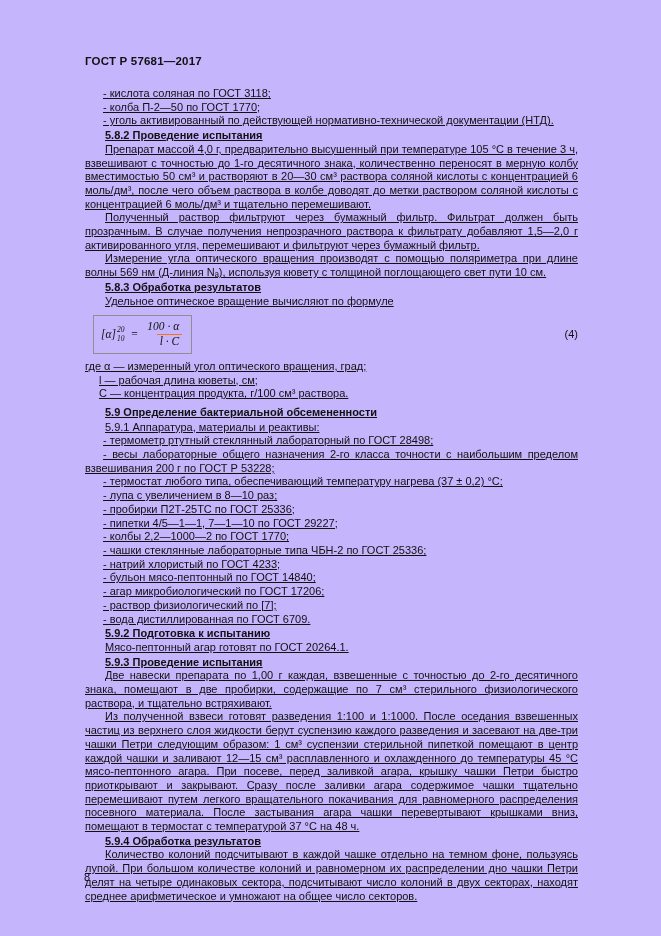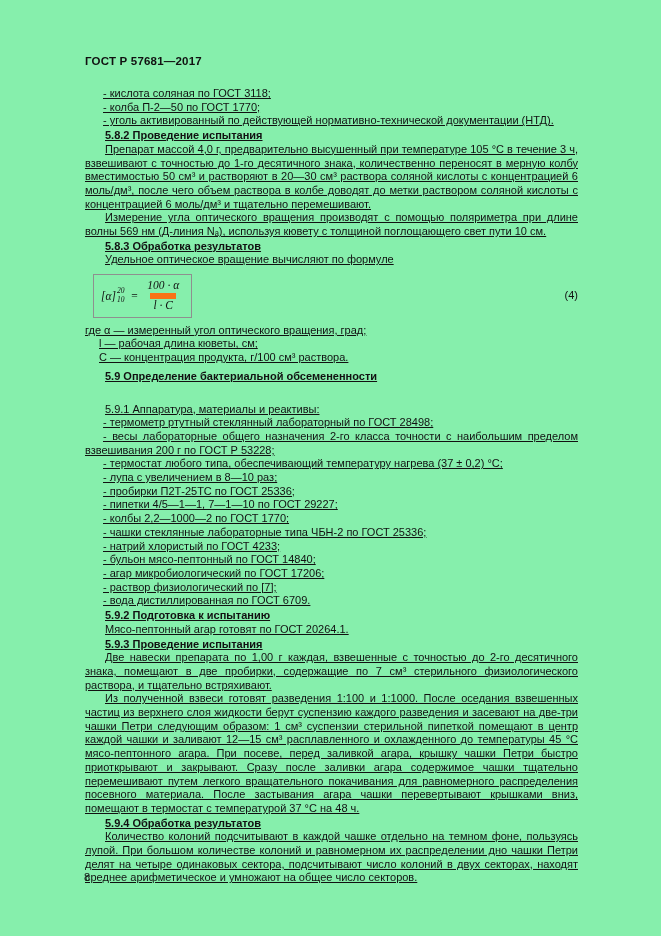--- a/index.html
+++ b/index.html
@@ -4,21 +4,21 @@
 <style>
   html, body {
     margin: 0;
     padding: 0;
     background: #e8e8e8;
   }
   .page {
     position: relative;
     width: 661px;
     height: 936px;
-    background: #86efac;
+    background: #c4b5fd;
     font-family: "Liberation Sans", sans-serif;
     color: #111;
     overflow: hidden;
   }
   .doc-header {
     position: absolute;
     left: 85px;
     top: 55px;
     font-size: 11.5px;
     font-weight: 700;
@@ -30,21 +30,21 @@
     top: 87px;
     width: 493px;
     font-size: 11px;
     line-height: 13.7px;
     text-align: justify;
   }
   .doc-content p { margin: 0; text-decoration: underline; }
   p.para   { text-indent: 20px; }
   p.list   { text-indent: 18px; }
   p.heading { text-indent: 20px; font-weight: 700; margin-top: 1px; }
-  p.major   { text-indent: 20px; font-weight: 700; margin-top: 5px; margin-bottom: 19px; }
+  p.major   { text-indent: 20px; font-weight: 700; margin-top: 5px; margin-bottom: 1px; }
   p.where1 { text-indent: 0; }
   p.where2 { text-indent: 14px; }
 
   .formula-row {
     display: flex;
     align-items: center;
     margin: 7px 0 6px 8px;
   }
   .formula-box {
     border: 1px solid #8f8f8f;
@@ -62,25 +62,25 @@
     display: inline-flex;
     flex-direction: column;
     align-items: center;
     font-size: 7.5px;
     line-height: 1.15;
     margin-left: 1px;
   }
   .frac {
     display: inline-flex;
     flex-direction: column;
-    align-items: center;
+    align-items: flex-end;
     line-height: 1.2;
   }
   .frac .num { padding: 0 3px; }
-  .frac .den { border-top: 6px solid #f97316; padding: 0 3px; }
+  .frac .den { border-top: 1px solid #f97316; padding: 0 3px; }
   .formula-number {
     margin-left: auto;
     font-size: 11px;
   }
   .page-number {
     position: absolute;
     left: 84px;
     top: 871px;
     font-size: 11px;
   }
@@ -93,20 +93,21 @@
   <div class="doc-header">ГОСТ Р 57681—2017</div>
 
   <div class="doc-content">
 
     <div id="blocks-before">
         <p class="list">- кислота соляная по ГОСТ 3118;</p>
         <p class="list">- колба П-2—50 по ГОСТ 1770;</p>
         <p class="list">- уголь активированный по действующей нормативно-технической документации (НТД).</p>
         <p class="heading">5.8.2 Проведение испытания</p>
         <p class="para">Препарат массой 4,0 г, предварительно высушенный при температуре 105 °С в течение 3 ч, взвешивают с точностью до 1-го десятичного знака, количественно переносят в мерную колбу вместимостью 50 см³ и растворяют в 20—30 см³ раствора соляной кислоты с концентрацией 6 моль/дм³, после чего объем раствора в колбе доводят до метки раствором соляной кислоты с концентрацией 6 моль/дм³ и тщательно перемешивают.</p>
+        <p class="para">Полученный раствор фильтруют через бумажный фильтр. Фильтрат должен быть прозрачным. В случае получения непрозрачного раствора к фильтрату добавляют 1,5—2,0 г активированного угля, перемешивают и фильтруют через бумажный фильтр.</p>
         <p class="para">Измерение угла оптического вращения производят с помощью поляриметра при длине волны 569 нм (Д-линия Nₐ), используя кювету с толщиной поглощающего свет пути 10 см.</p>
         <p class="heading">5.8.3 Обработка результатов</p>
         <p class="para">Удельное оптическое вращение вычисляют по формуле</p>
       </div>
 
     <div class="formula-row">
       <span class="formula-box">
         <span class="lhs">
             <span>[α]</span>
             <span class="supsub">

